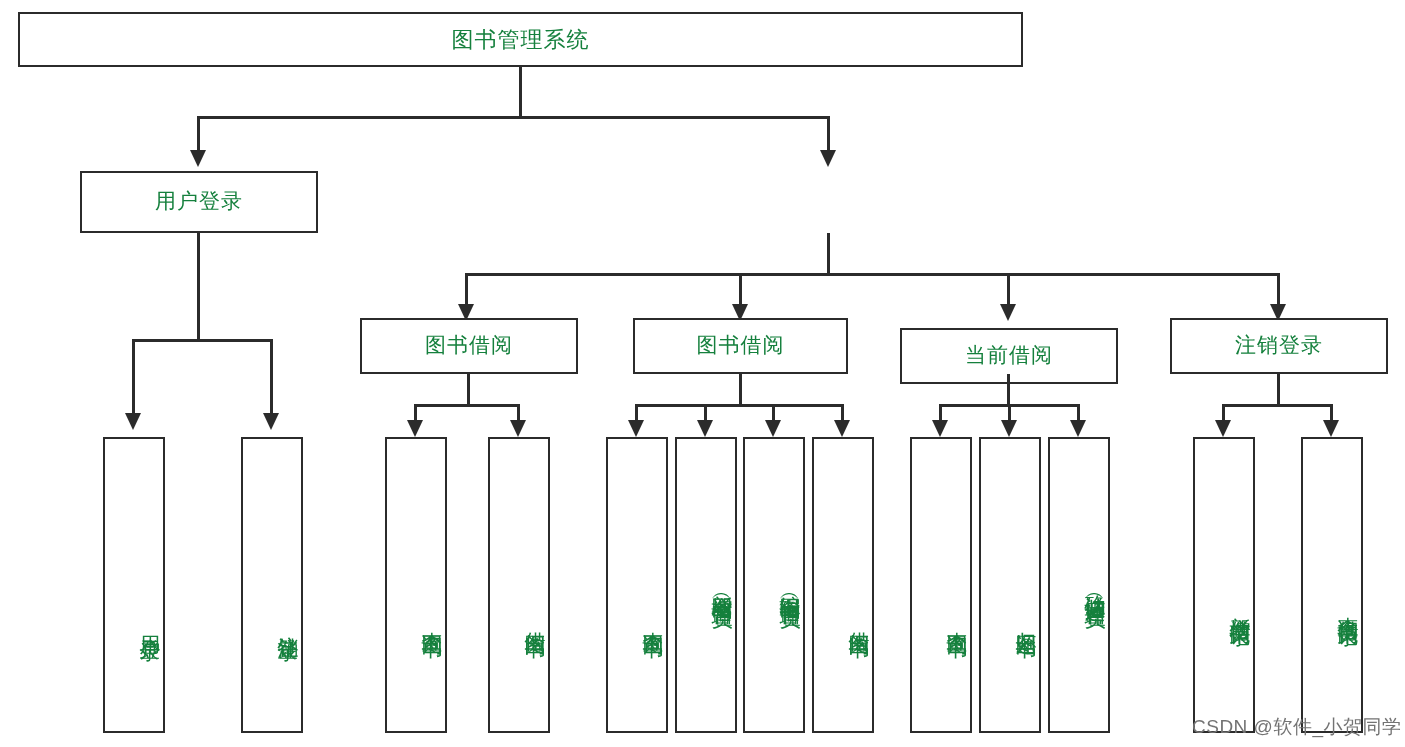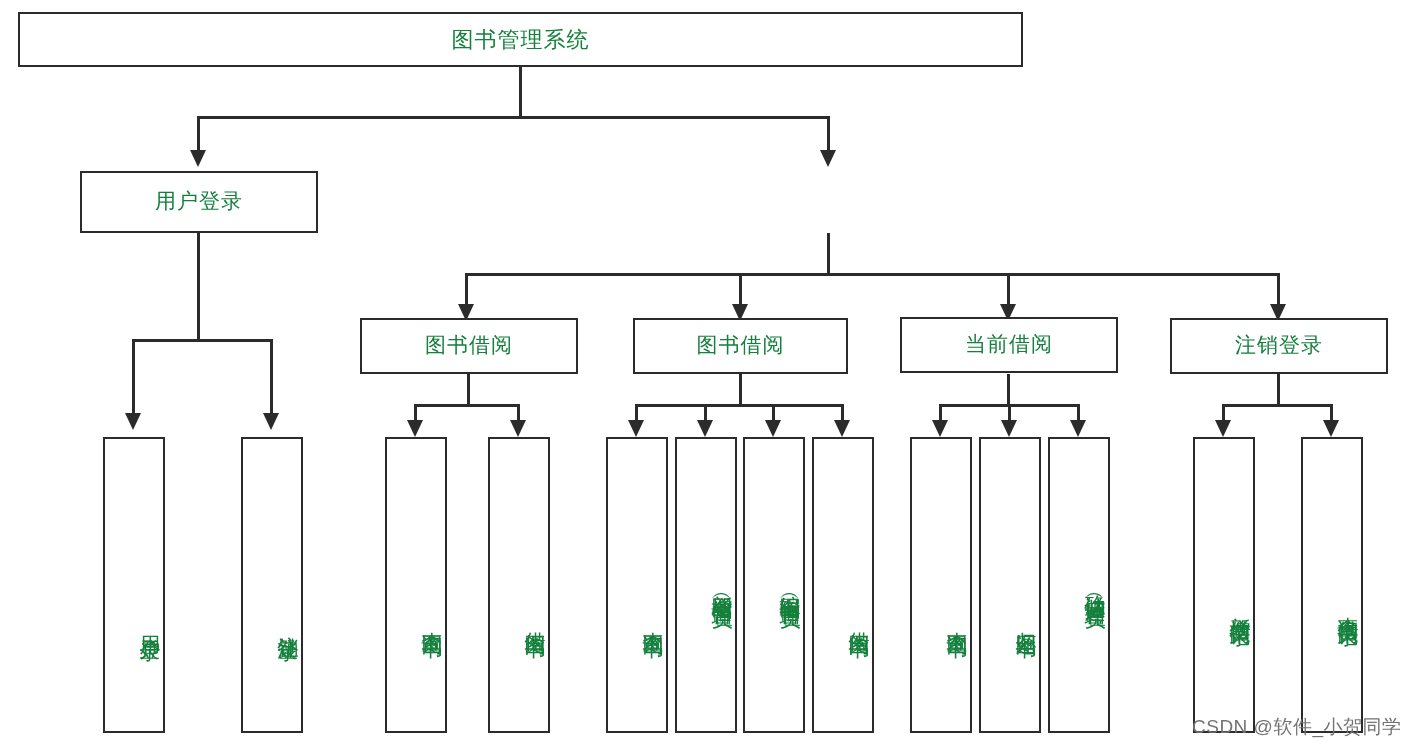--- a/index.html
+++ b/index.html
@@ -121,21 +121,21 @@
   <div class="arrow" style="left:1000px; top:304px;"></div>
   <div class="vline" style="left:1277px; top:273px; height:32px;"></div>
   <div class="arrow" style="left:1270px; top:304px;"></div>
 
   <div class="node node-h" style="left:360px; top:318px; width:218px; height:56px;">
     <span class="lbl">图书借阅</span>
   </div>
   <div class="node node-h" style="left:633px; top:318px; width:215px; height:56px;">
     <span class="lbl">图书借阅</span>
   </div>
-  <div class="node node-h" style="left:900px; top:317px; width:218px; height:56px;">
+  <div class="node node-h" style="left:900px; top:328px; width:218px; height:56px;">
     <span class="lbl">当前借阅</span>
   </div>
   <div class="node node-h" style="left:1170px; top:318px; width:218px; height:56px;">
     <span class="lbl">注销登录</span>
   </div>
 
   <div class="vline" style="left:467px; top:374px; height:32px;"></div>
   <div class="hline" style="left:415px; top:404px; width:105px;"></div>
   <div class="vline" style="left:414px; top:404px; height:20px;"></div>
   <div class="arrow" style="left:407px; top:420px;"></div>

